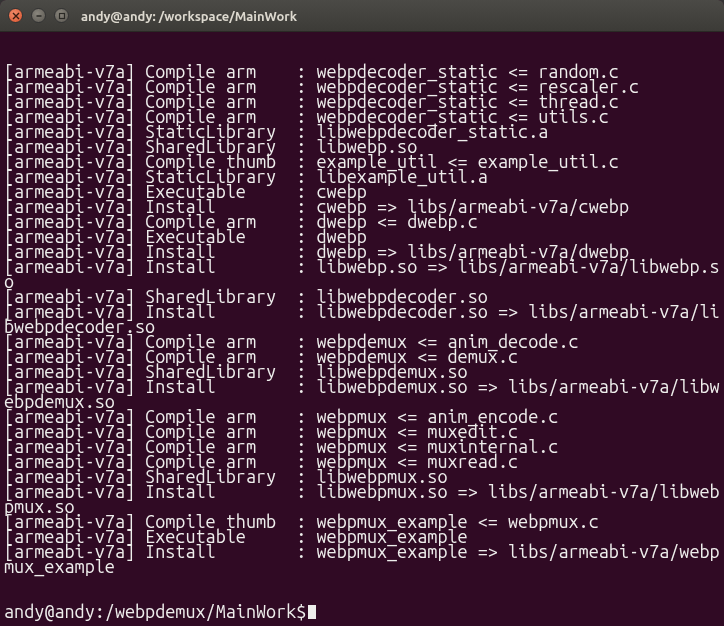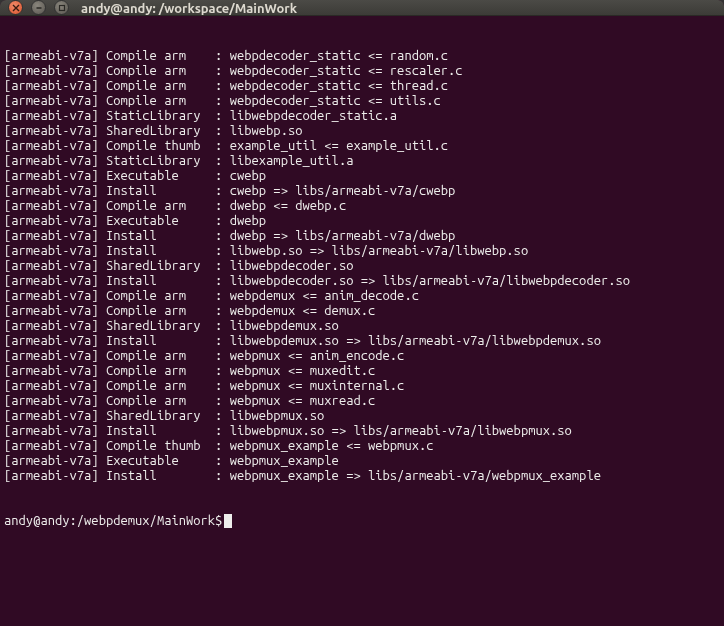--- a/index.html
+++ b/index.html
@@ -13,21 +13,21 @@
   .window {
     width: 724px;
     height: 626px;
     background: #300a24;
     border-radius: 6px 6px 0 0;
     display: flex;
     flex-direction: column;
     overflow: hidden;
   }
   .titlebar {
-    height: 16px;
+    height: 32px;
     background: linear-gradient(#4b4a46, #3c3b37);
     display: flex;
     align-items: center;
     padding: 0 8px;
     gap: 8px;
     border-bottom: 1px solid #2a2925;
   }
   .win-btn {
     width: 15px; height: 15px;
     border-radius: 50%;
@@ -41,21 +41,21 @@
     color: #ddd9cf;
     font-family: Ubuntu, sans-serif;
     font-size: 13px;
     font-weight: bold;
     margin-left: 4px;
   }
   .term {
     flex: 1;
     padding: 2px 4px 4px 4px;
     color: #eeeeec;
-    font-size: 13px;
+    font-size: 18px;
     line-height: 15px;
     white-space: pre;
     overflow: hidden;
     border-radius: 21px;
   }
   .line { white-space: pre-wrap; word-break: break-all; }
   .prompt-line { display: flex; align-items: center; }
   .cursor {
     display: inline-block;
     width: 8px; height: 14px;

